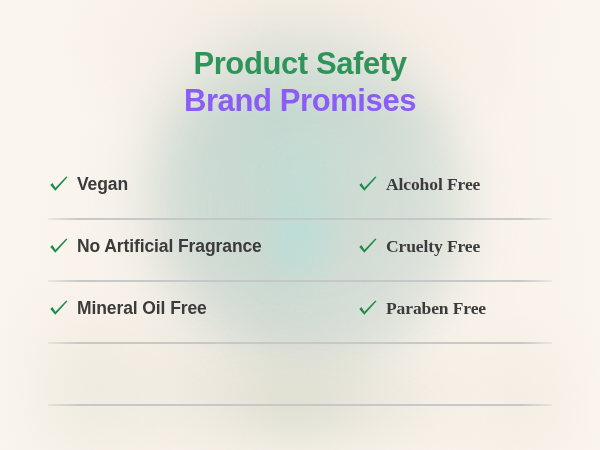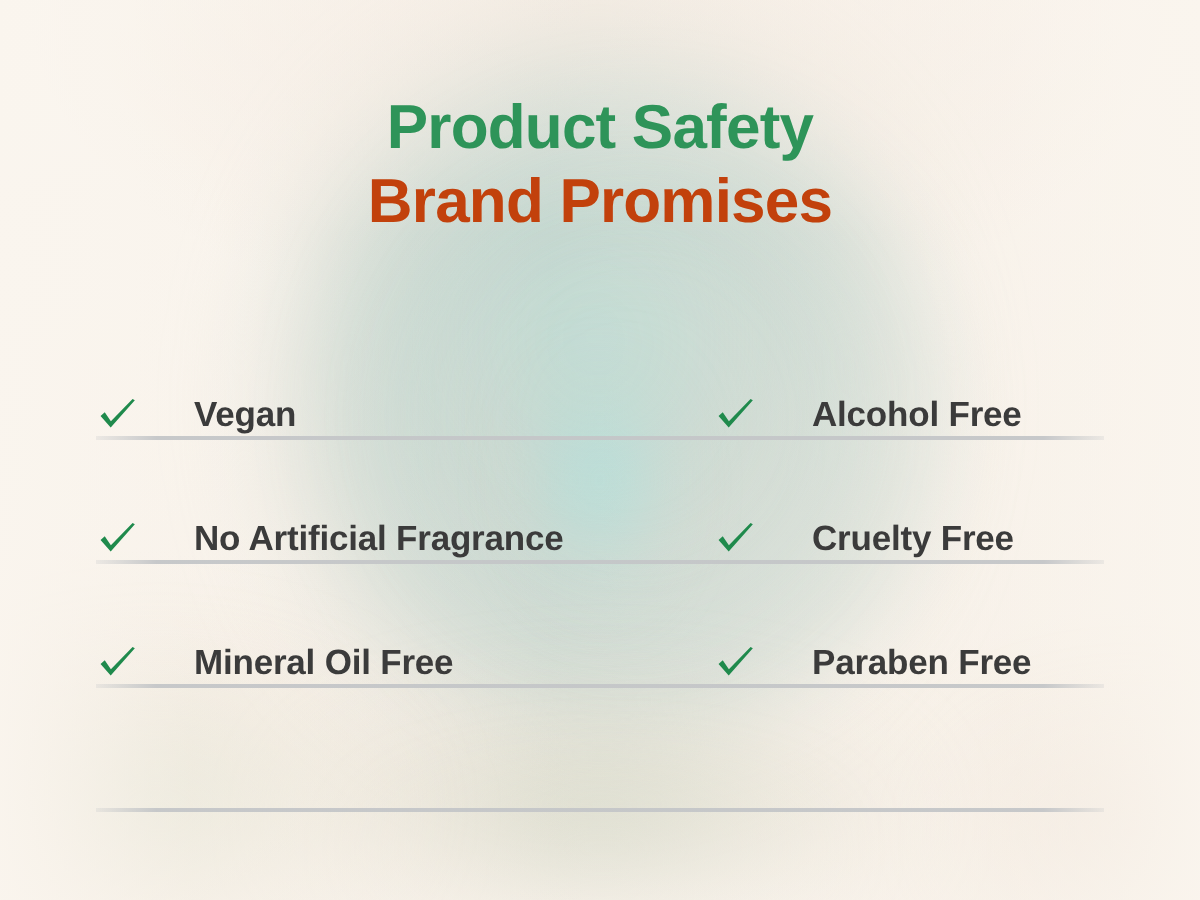--- a/index.html
+++ b/index.html
@@ -153,21 +153,21 @@
     font-weight: 700;
     letter-spacing: -0.4px;
     color: #2e9459;
     line-height: 1.18;
   }
   .title-line2 {
     display: block;
     font-size: 31px;
     font-weight: 700;
     letter-spacing: -0.4px;
-    color: #c2410c;
+    color: #8b5cf6;
     line-height: 1.18;
   }
 
   .promise-grid {
     position: absolute;
     left: 48px;
     top: 158px;
     width: 504px;
   }
   .promise-row {
@@ -177,28 +177,28 @@
   .promise-row .divider {
     position: absolute;
     left: 0;
     bottom: 0;
     width: 504px;
     height: 2px;
     background: linear-gradient(to right, rgba(196,198,200,0.25) 0%, rgba(196,198,200,0.95) 6%, rgba(196,198,200,0.95) 94%, rgba(196,198,200,0.25) 100%);
   }
   .cell {
     position: absolute;
-    top: 0;
+    top: 16px;
     height: 60px;
     display: flex;
-    align-items: flex-end;
-    gap: 28px;
+    align-items: flex-start;
+    gap: 8px;
   }
   .cell.left  { left: 0px; }
-  .cell.right { left: 309px; }
+  .cell.right { left: 309px; font-family: Liberation Serif, serif; }
 
   .check-icon {
     flex: 0 0 auto;
     width: 21px;
     height: 21px;
     display: block;
   }
   .promise-label {
     font-size: 17.5px;
     font-weight: 700;

